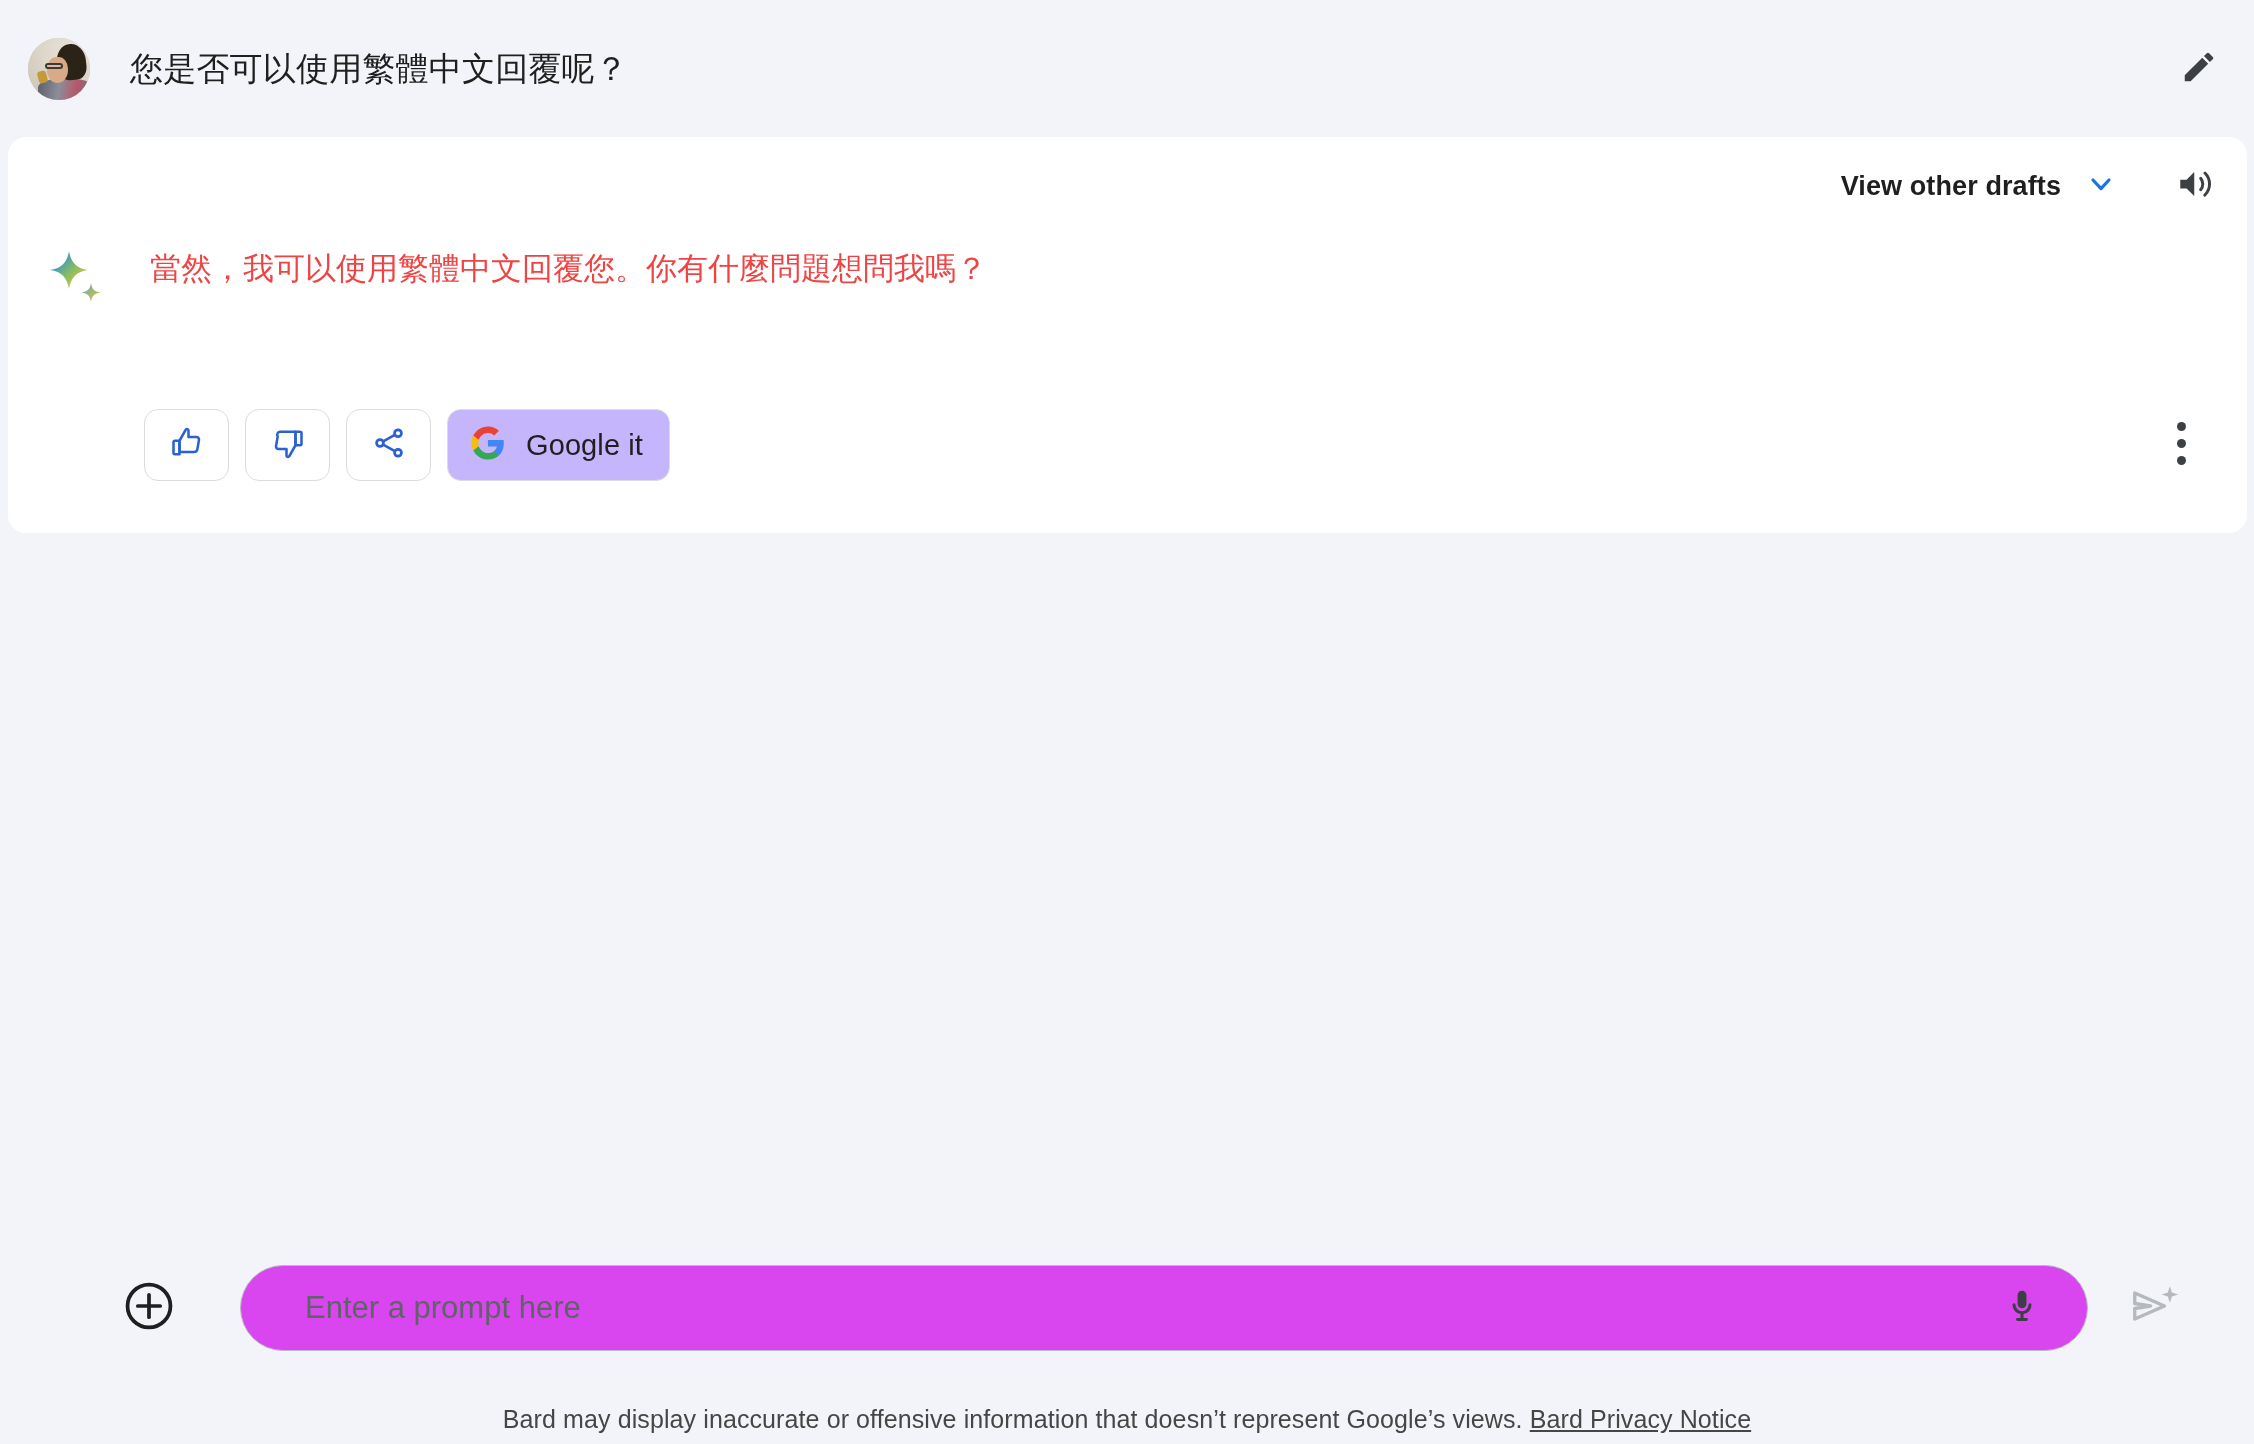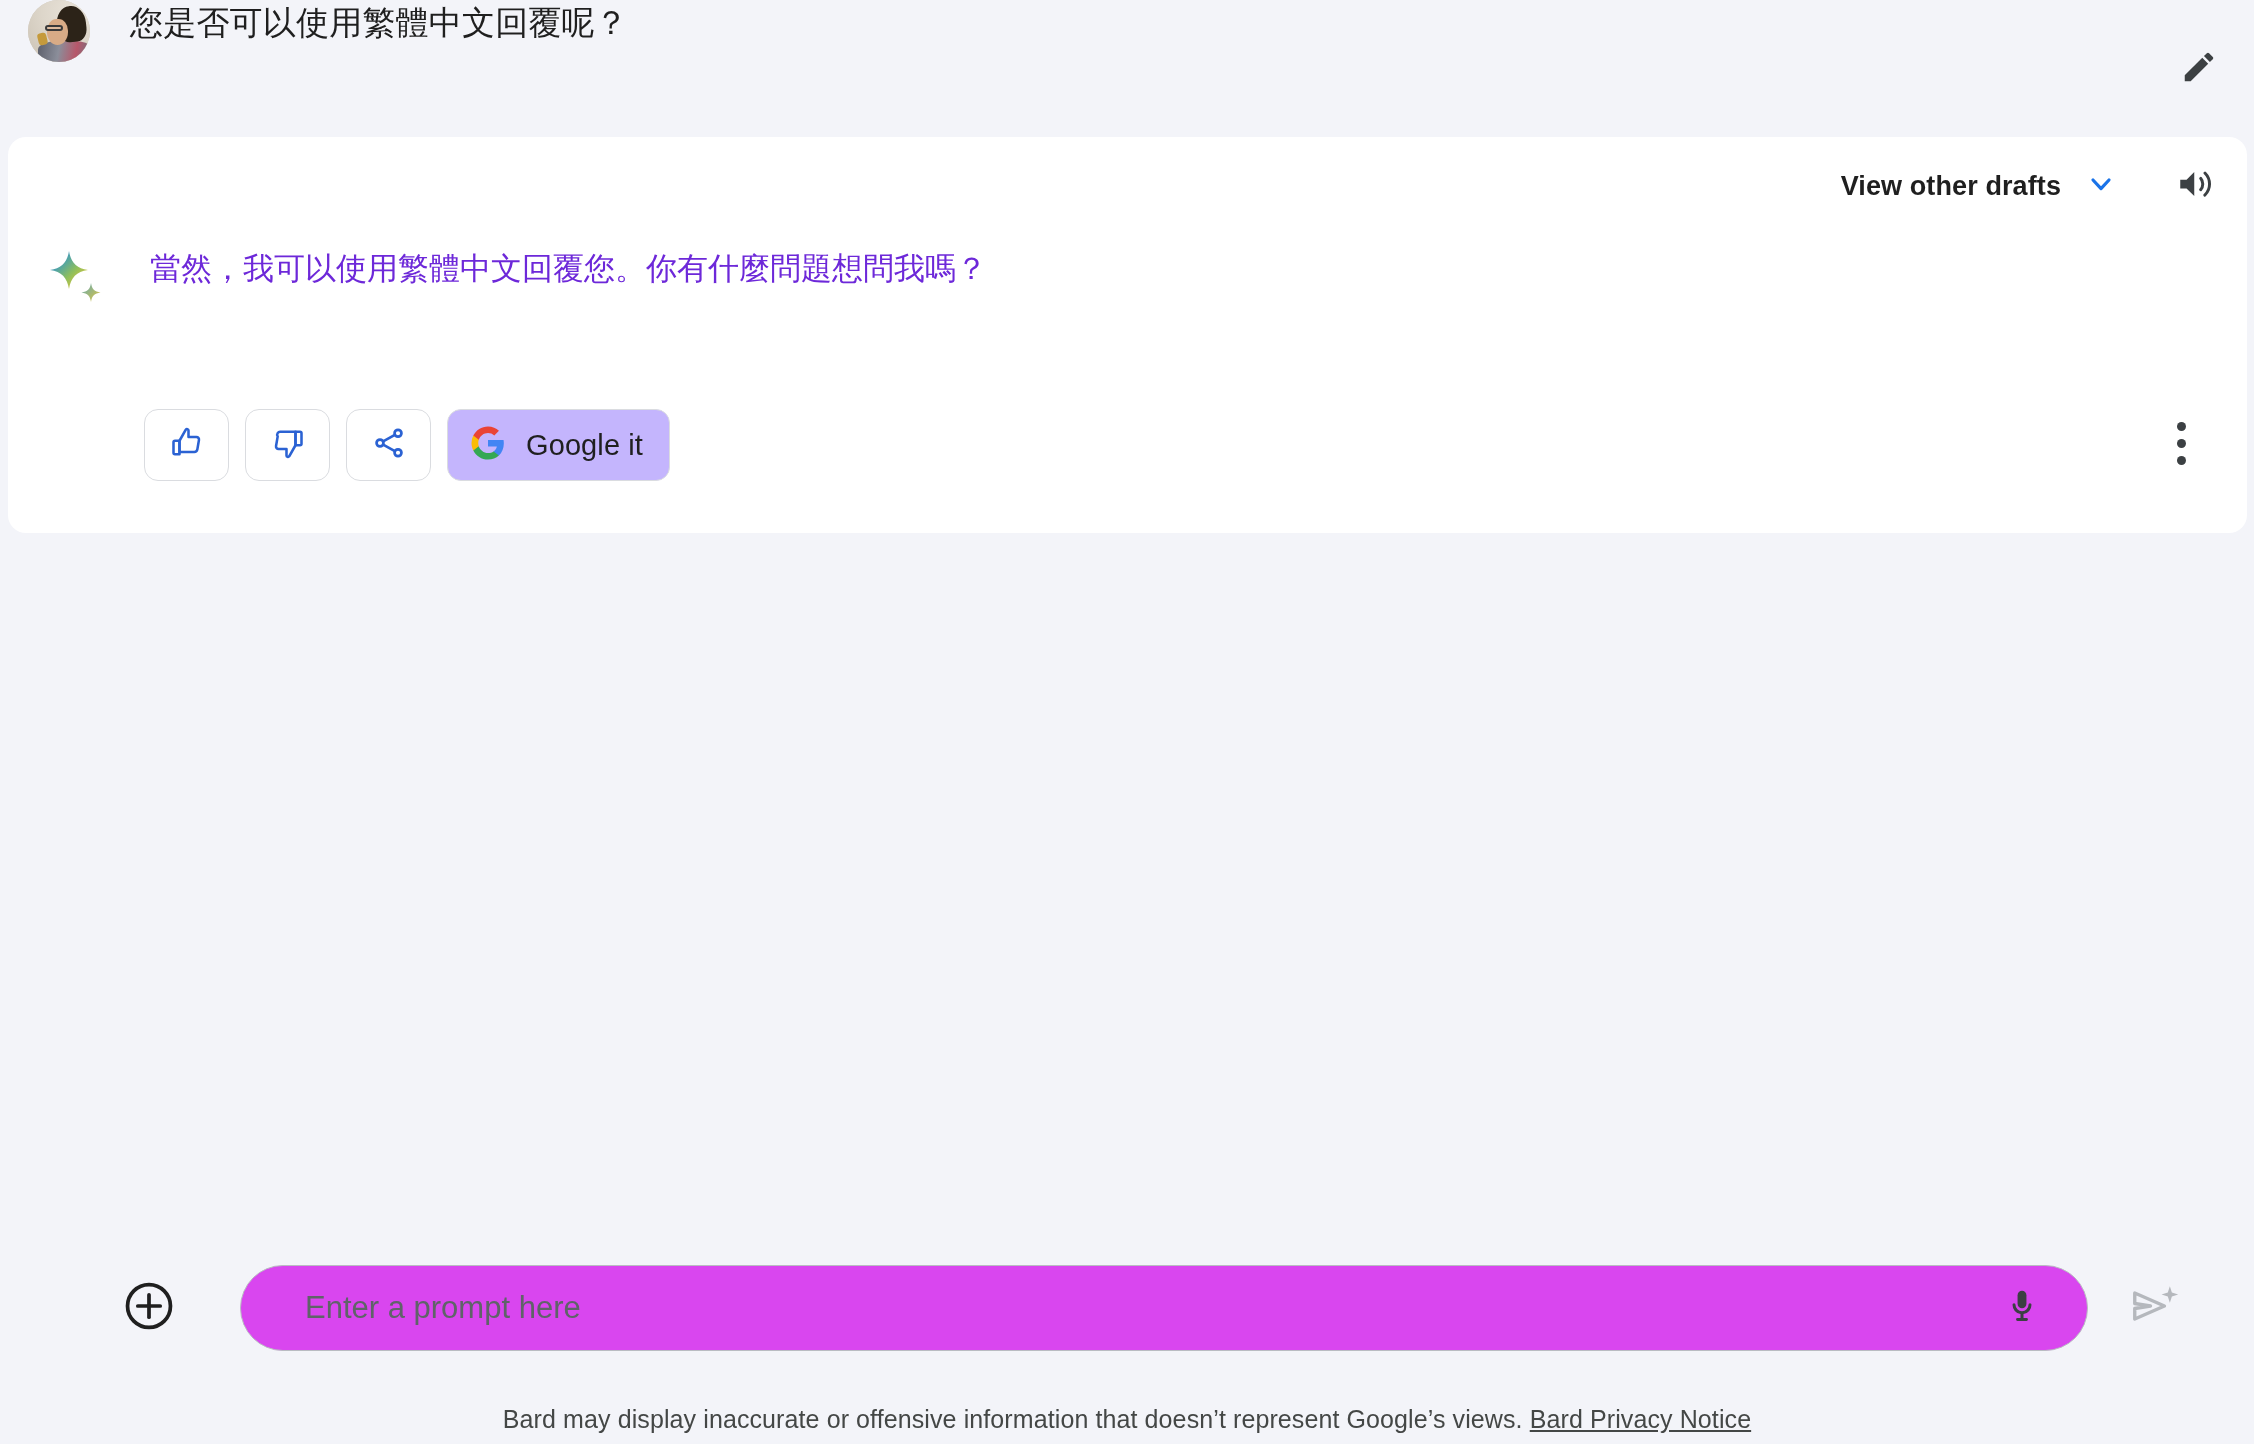--- a/index.html
+++ b/index.html
@@ -17,20 +17,21 @@
     color: #1f1f1f;
   }
 
   
   .user-row {
     position: absolute;
     left: 0; top: 0;
     width: 2254px;
     height: 138px;
     display: flex;
+    align-items: center;
     padding-left: 28px;
   }
 
   .avatar {
     width: 62px;
     height: 62px;
     border-radius: 50%;
     flex: 0 0 auto;
     overflow: hidden;
     position: relative;
@@ -159,21 +160,21 @@
   .sparkle-wrap {
     width: 58px;
     height: 58px;
     flex: 0 0 auto;
     margin-top: 2px;
   }
   .resp-text {
     margin-left: 44px;
     font-size: 31px;
     line-height: 1.45;
-    color: #6d28d9;
+    color: #ef4444;
     white-space: nowrap;
   }
 
   
   .actions {
     position: absolute;
     left: 136px;
     top: 272px;
     display: flex;
     align-items: center;

